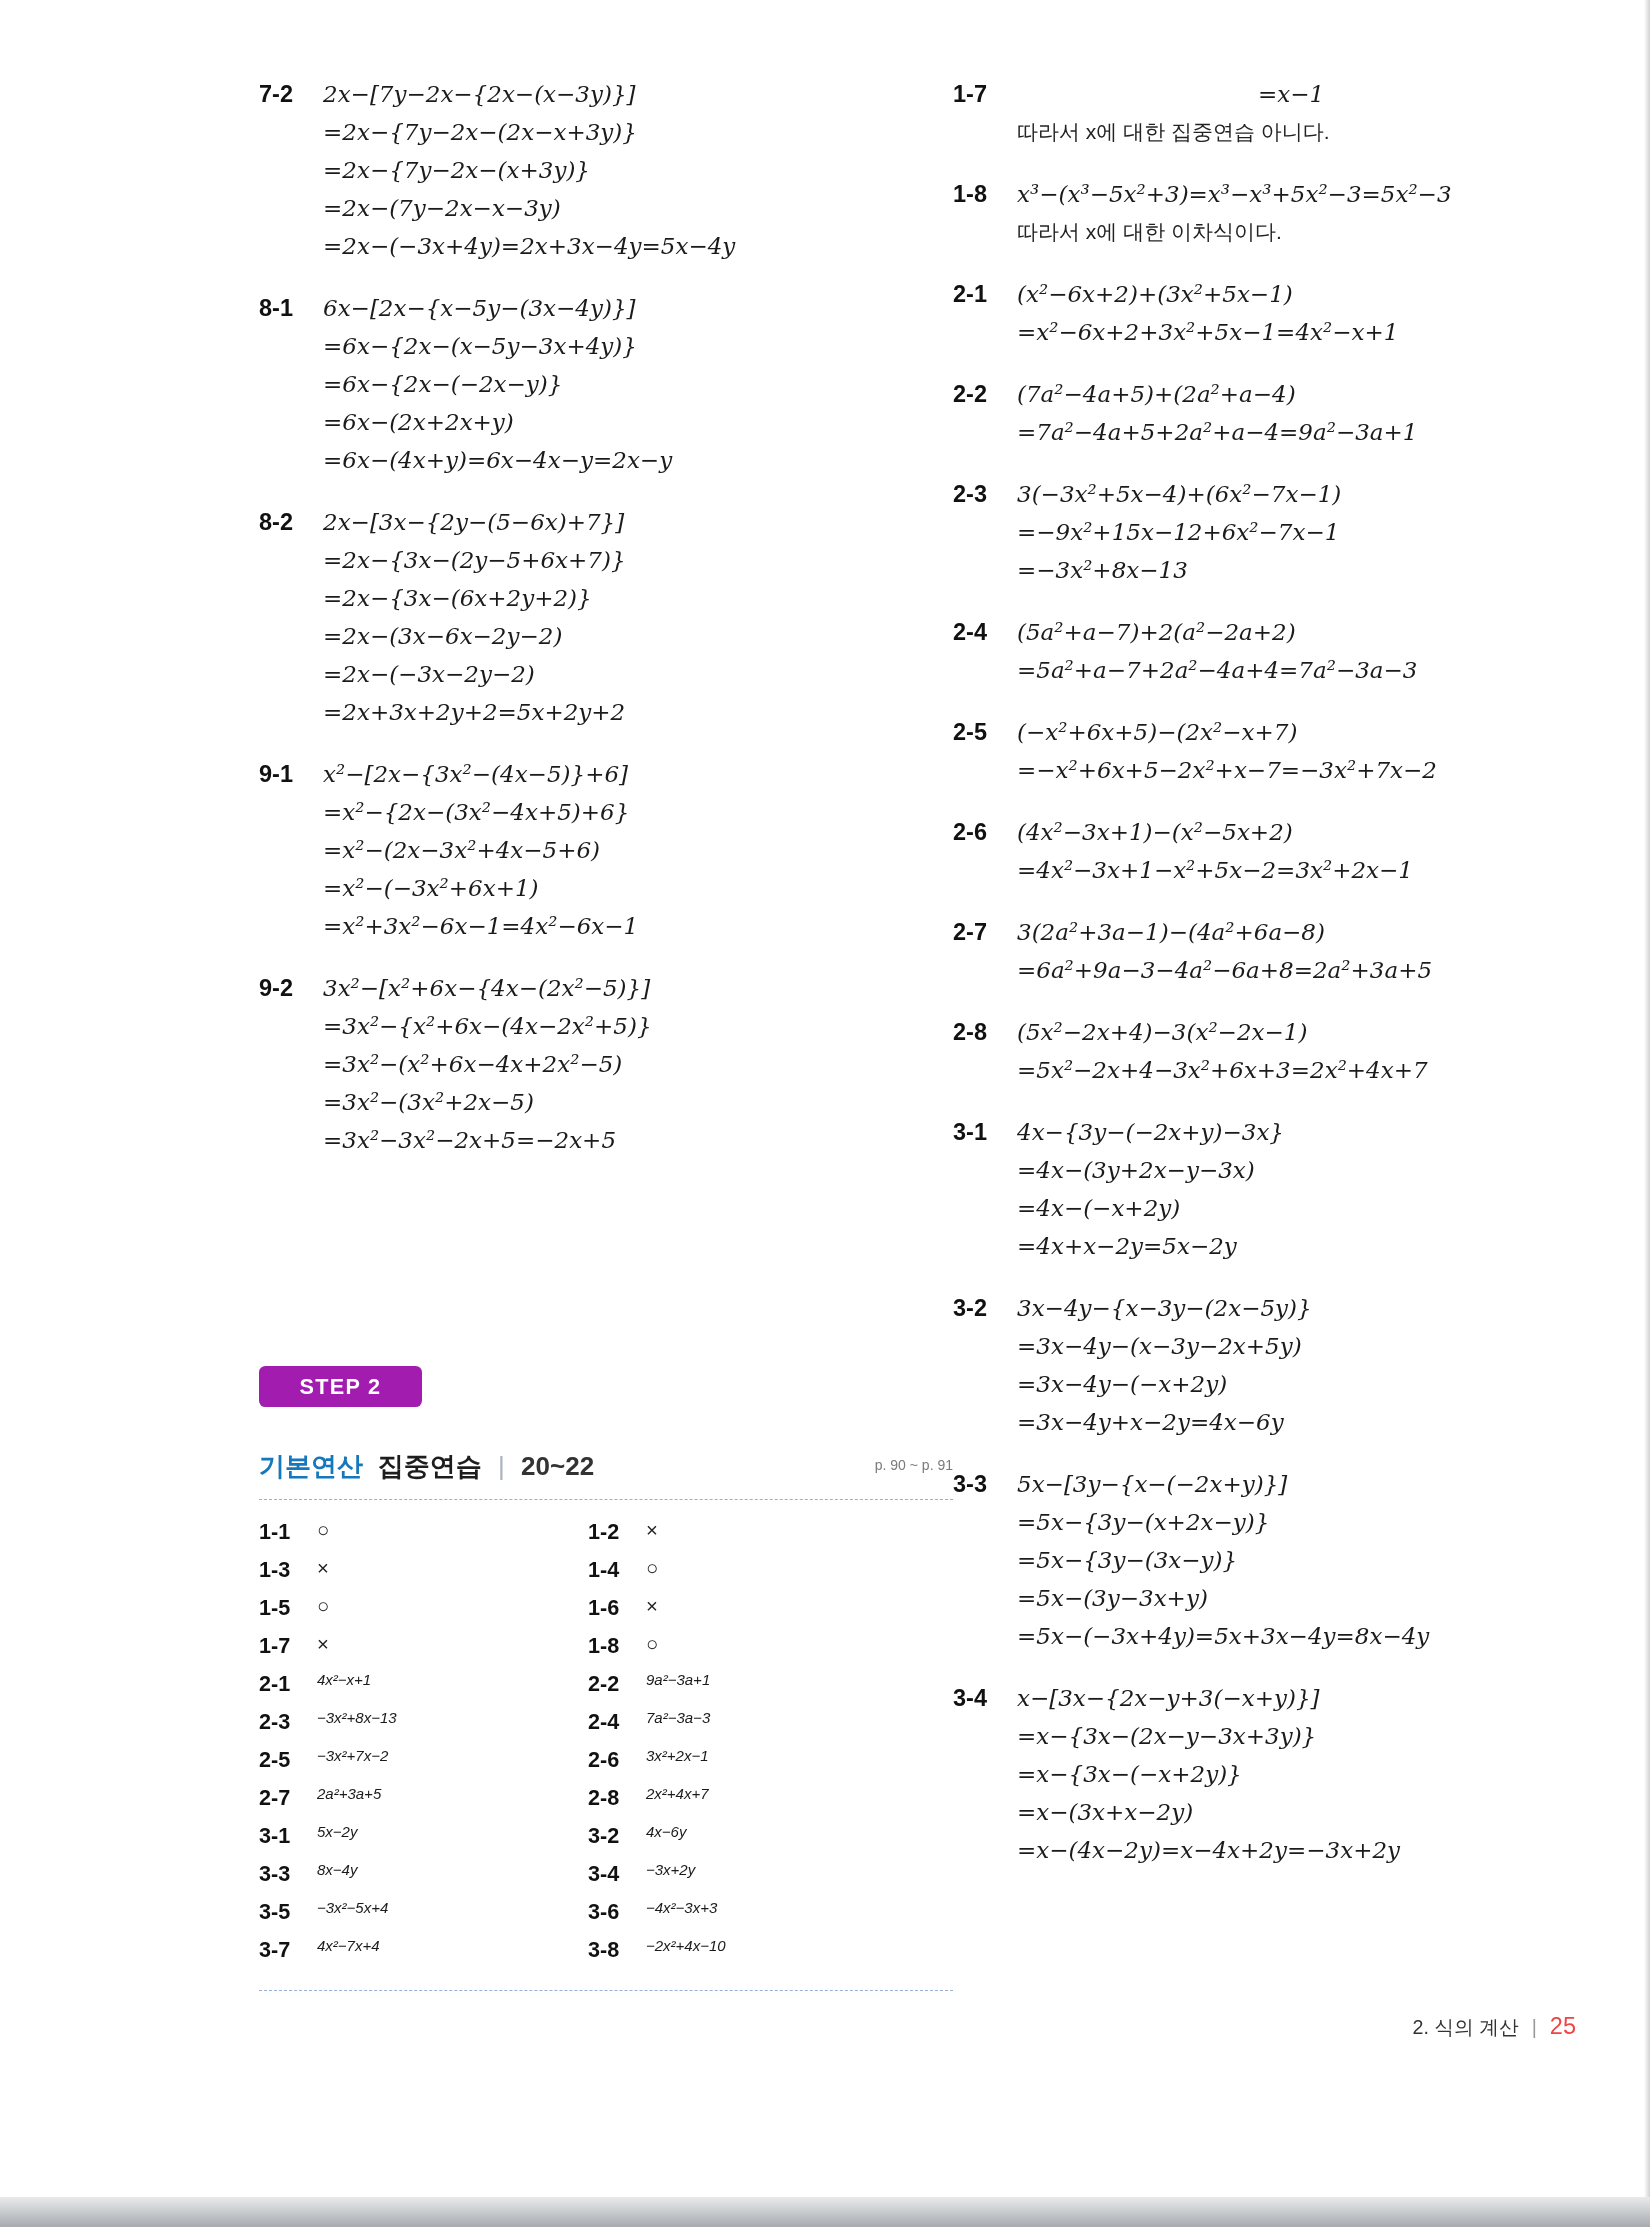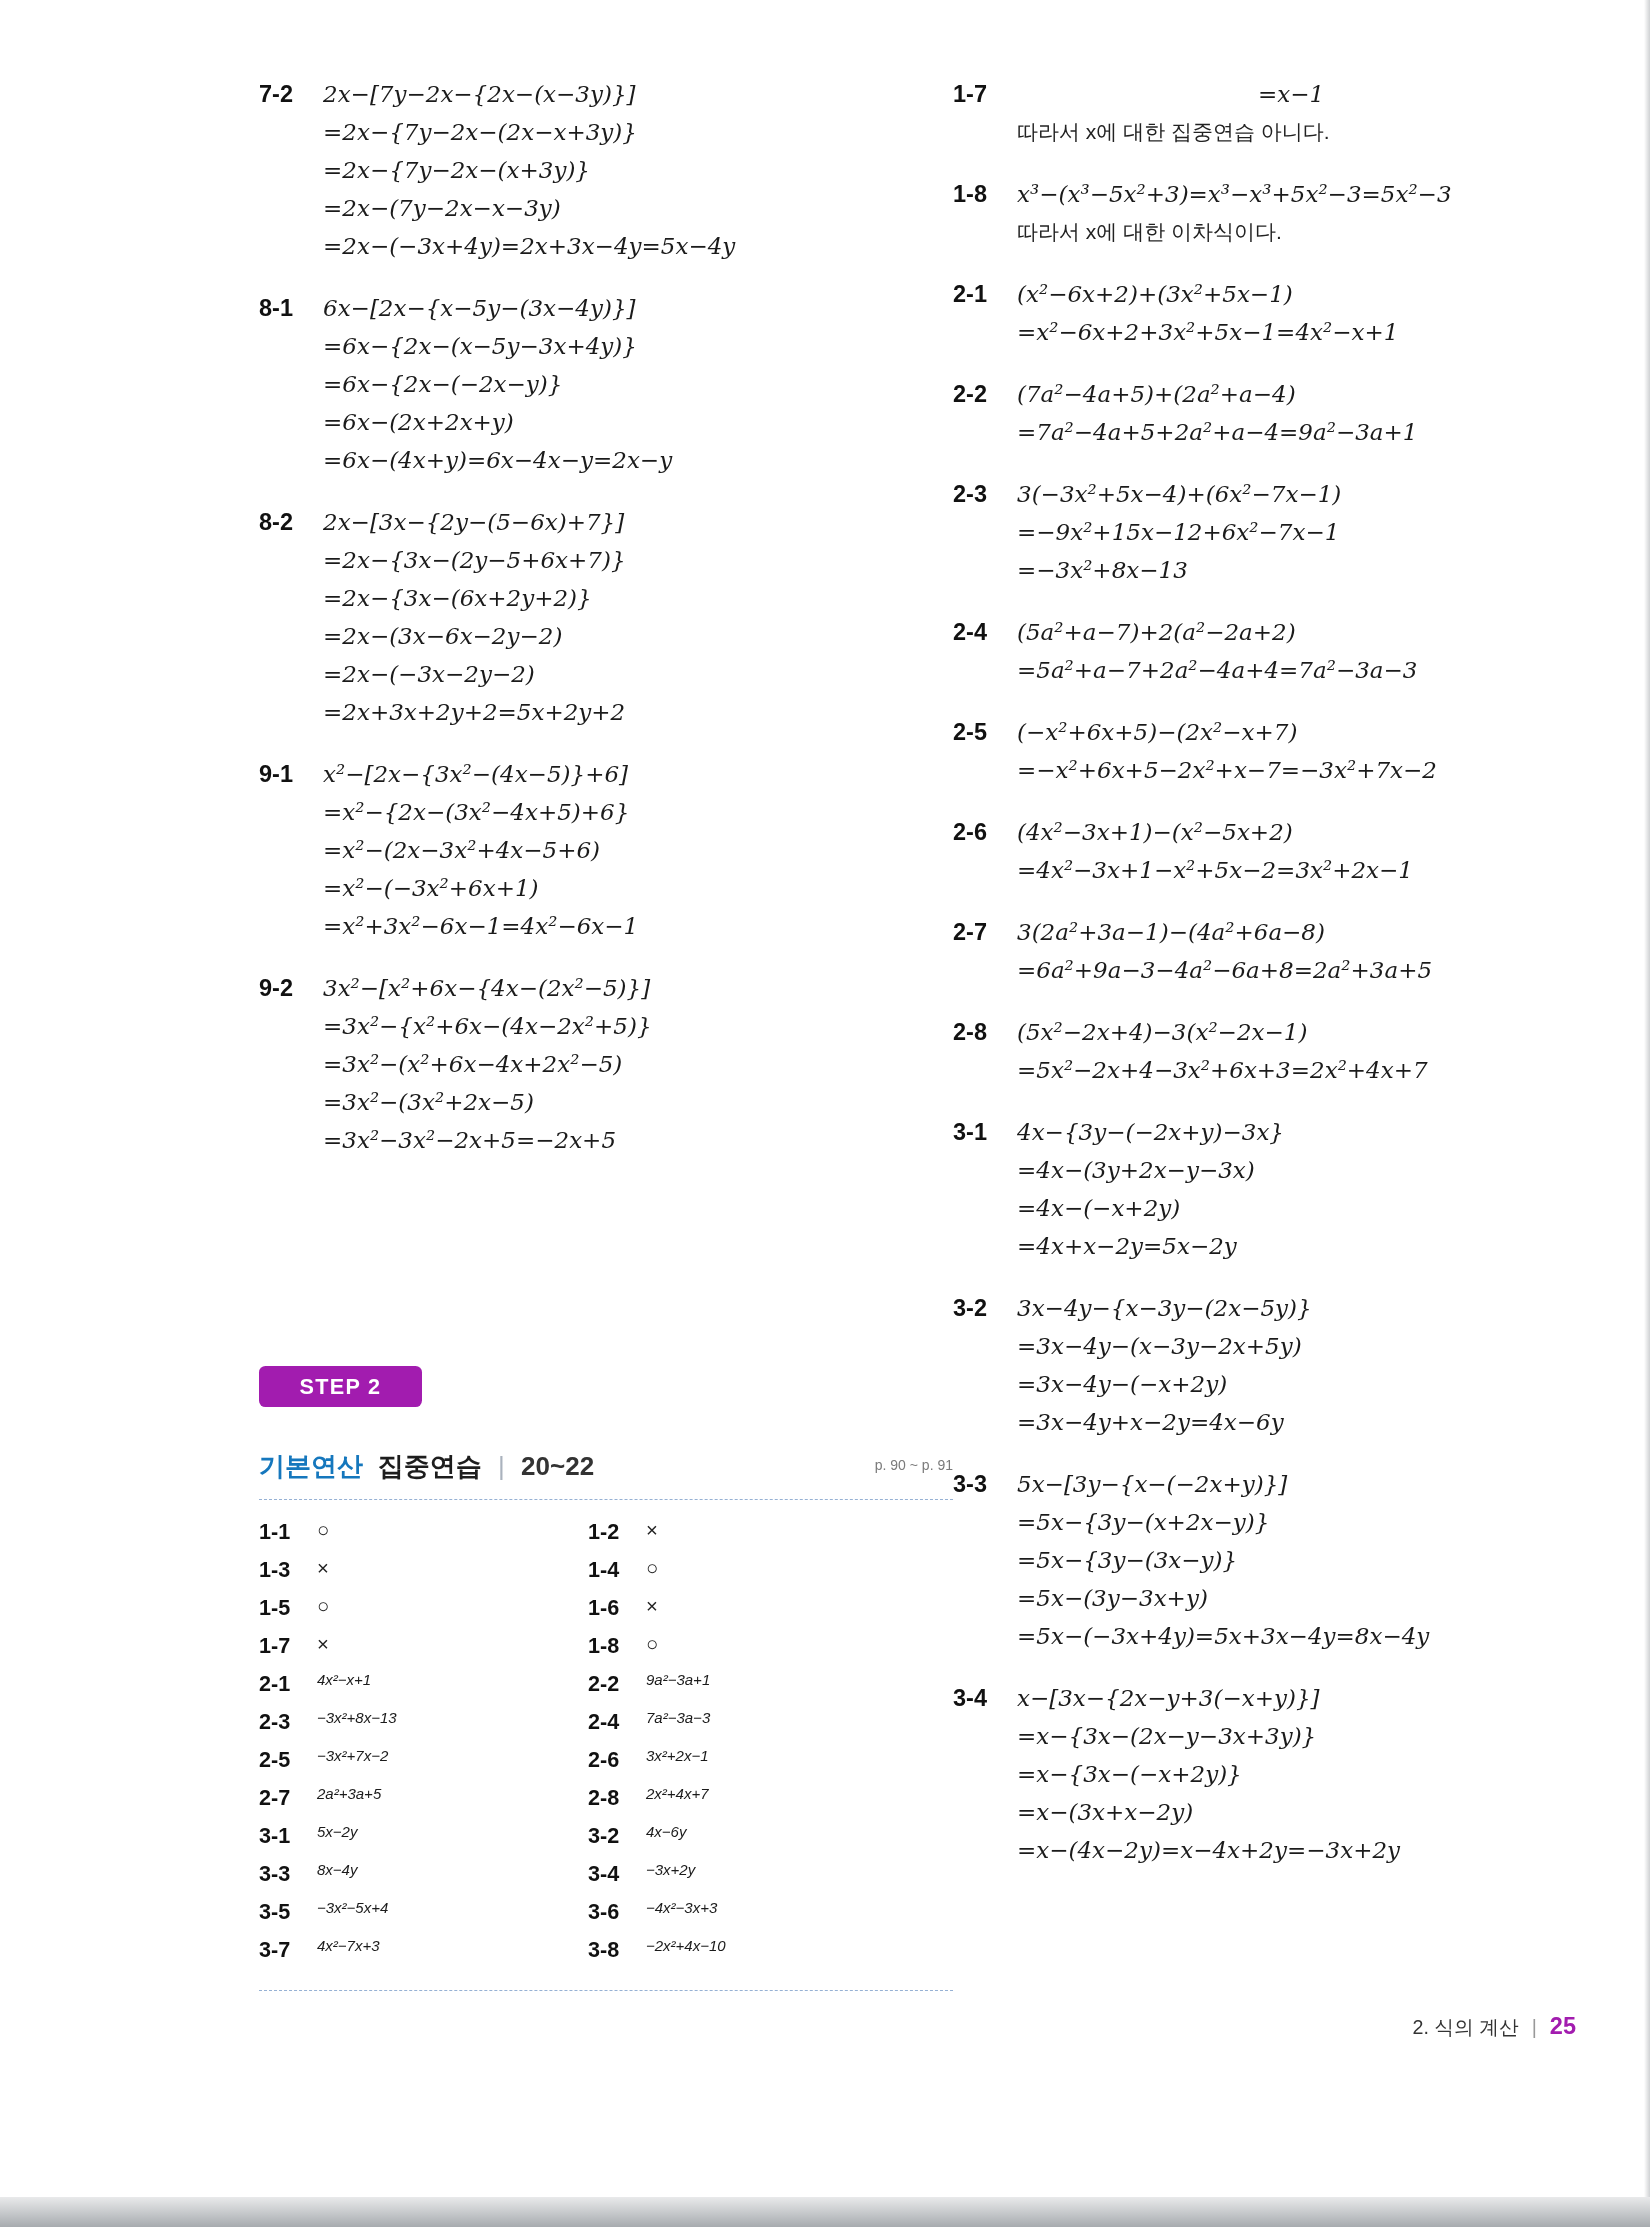--- a/index.html
+++ b/index.html
@@ -65,21 +65,21 @@
   .ans-val {
     flex:0 0 271px; font-family:Liberation Sans, sans-serif; font-style:italic;
     font-size:15px; color:#1b1b1b; white-space:nowrap;
   }
   .ans-val.val2 { flex:1; }
   .ans-val.mark { font-family:"Liberation Sans", sans-serif; font-style:normal; font-size:20.3px; color:#222; }
 
   
   .footer { position:absolute; right:74px; top:2013px; font-size:19.7px; color:#333; white-space:nowrap; }
   .footer .fdiv  { color:#999999; margin:0 7.6px; }
-  .footer .fpage { font-weight:bold; font-size:23.5px; color:#a21caf; }
+  .footer .fpage { font-weight:normal; font-size:23.5px; color:#ef4444; }
 
   
   .edge-right  { position:absolute; top:0; right:0; width:6.4px; height:100%; background:linear-gradient(90deg, rgba(0,0,0,0), #cfd1d3); }
   .edge-bottom { position:absolute; left:0; right:0; bottom:0; height:30.5px; background:linear-gradient(180deg, #e9eaeb, #a7abaf); }
 </style>
 </head>
 <body>
 
 <div class="page">
 
@@ -323,21 +323,21 @@
           <div class="ans-val val2">−3x+2y</div>
         </div>
         <div class="ans-row">
           <div class="ans-label">3-5</div>
           <div class="ans-val">−3x²−5x+4</div>
           <div class="ans-label">3-6</div>
           <div class="ans-val val2">−4x²−3x+3</div>
         </div>
         <div class="ans-row">
           <div class="ans-label">3-7</div>
-          <div class="ans-val">4x²−7x+3</div>
+          <div class="ans-val">4x²−7x+4</div>
           <div class="ans-label">3-8</div>
           <div class="ans-val val2">−2x²+4x−10</div>
         </div>
       </div>
   </div>
 
   <div class="footer">
     <span class="fsec">2. 식의 계산</span>
     <span class="fdiv">|</span>
     <span class="fpage">25</span>

